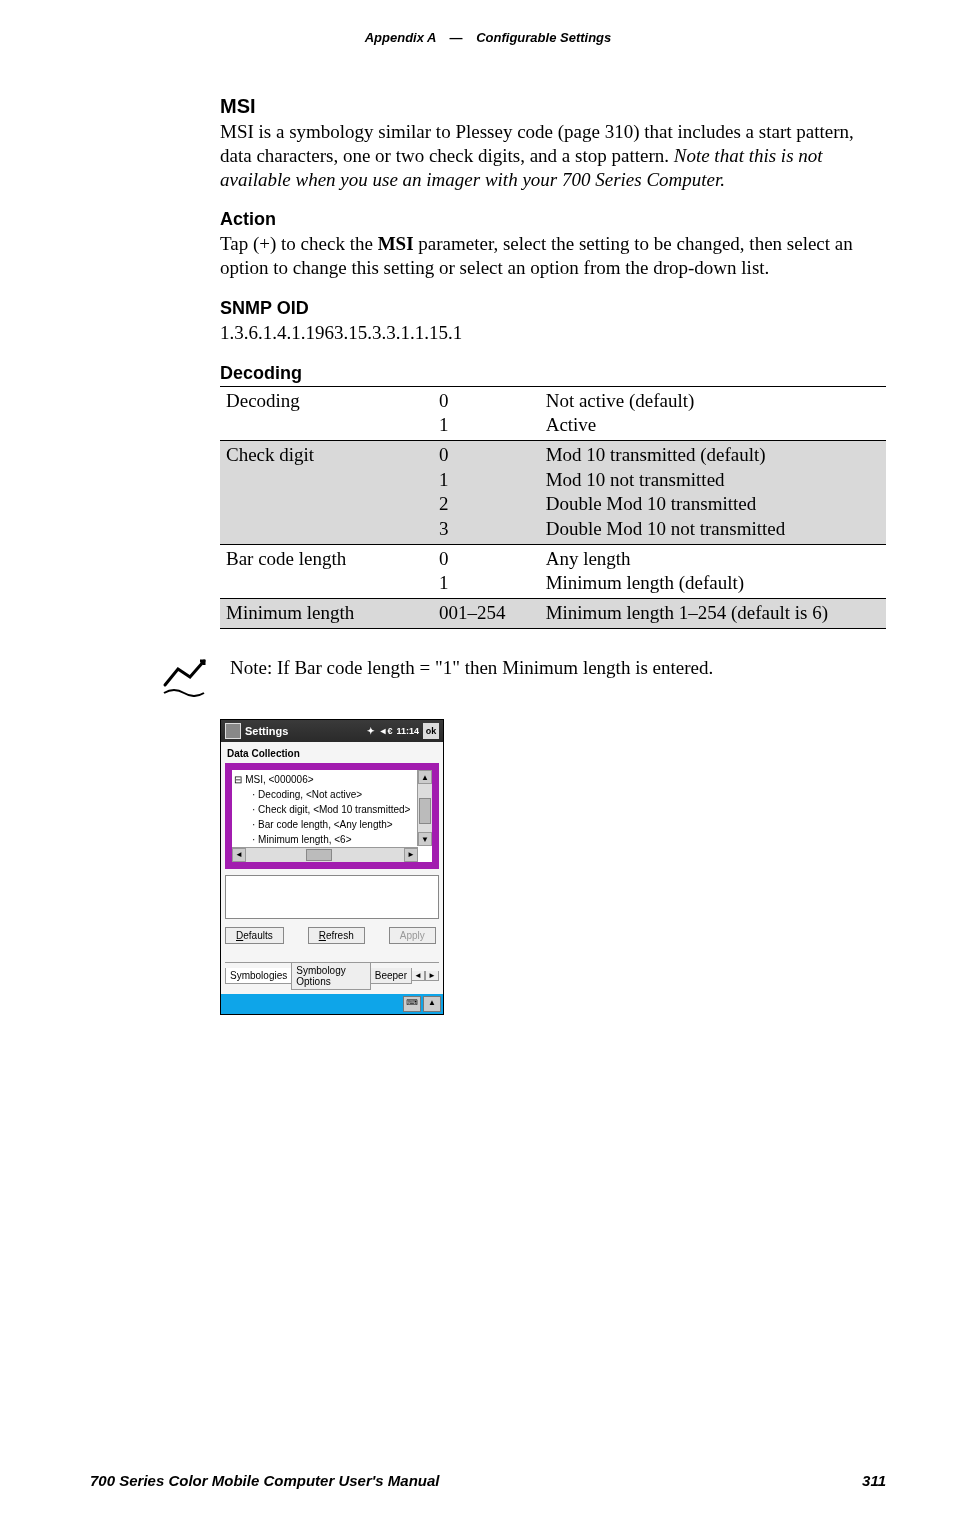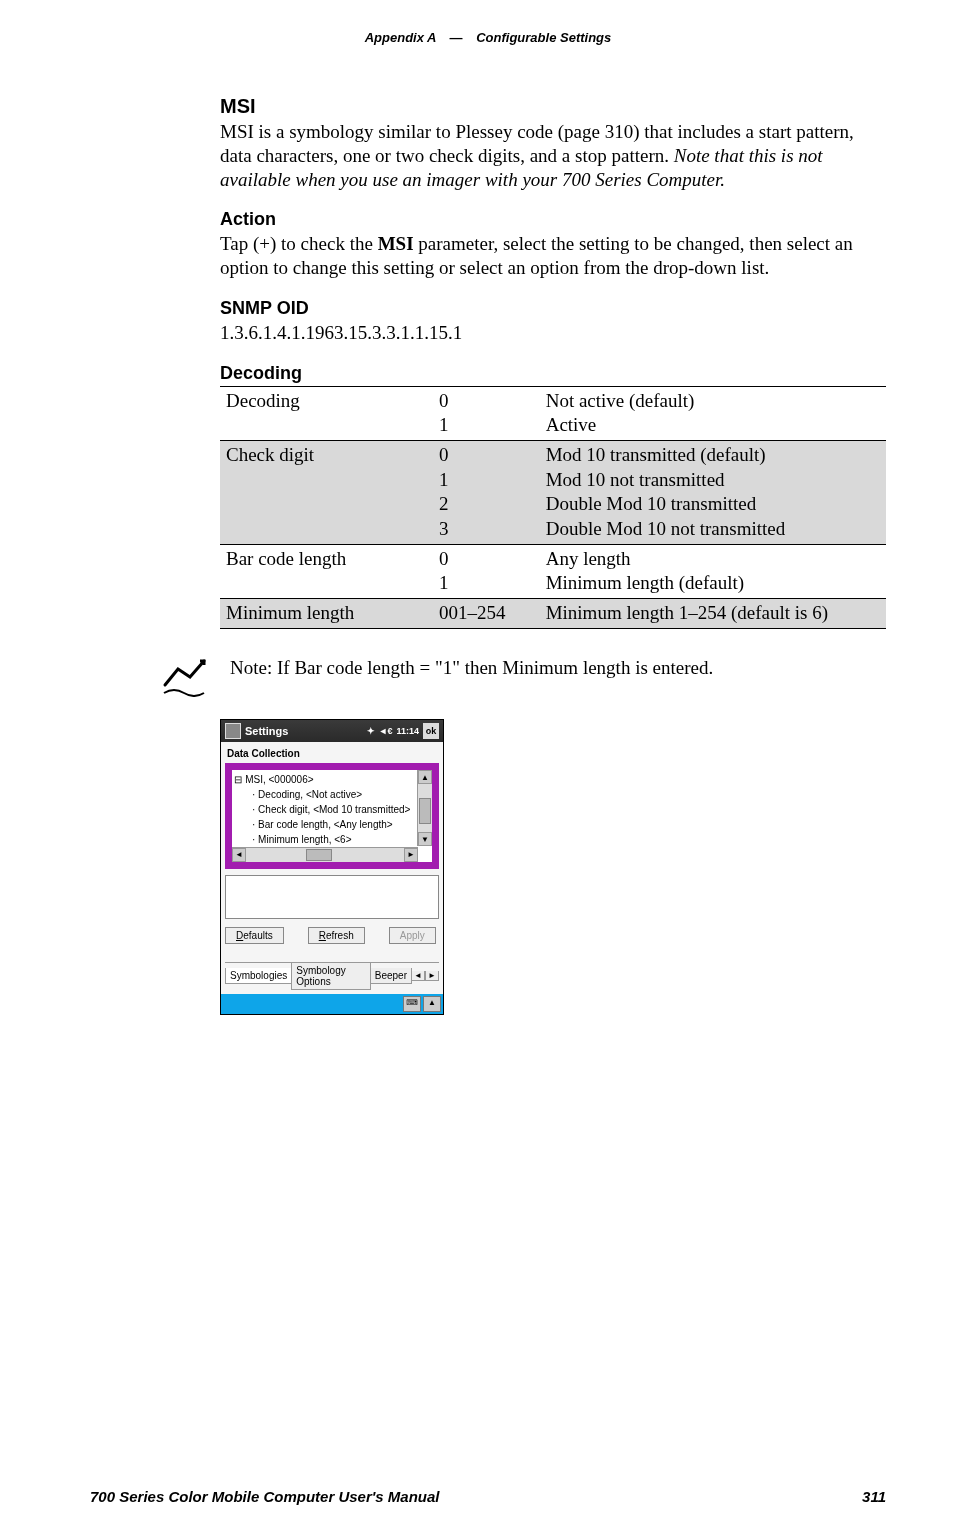--- a/index.html
+++ b/index.html
@@ -206,21 +206,21 @@
   .sip-btn {
     border: 1px solid #777;
     background: #ccc;
     width: 16px; height: 14px;
     font-size: 8px;
     text-align: center;
     line-height: 12px;
   }
   .footer {
     position: absolute;
-    bottom: 16px;
+    bottom: 32px;
     left: 90px;
     right: 90px;
     display: flex;
     justify-content: space-between;
     font-family: Verdana, Arial, sans-serif;
     font-weight: bold;
     font-style: italic;
     font-size: 15px;
   }
 </style>

